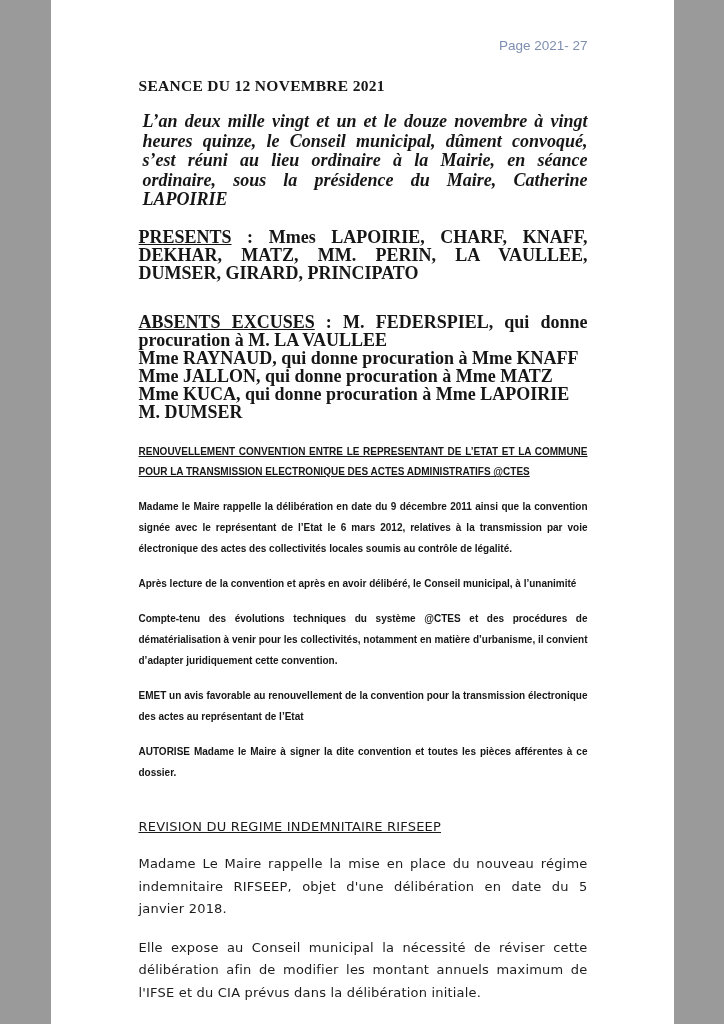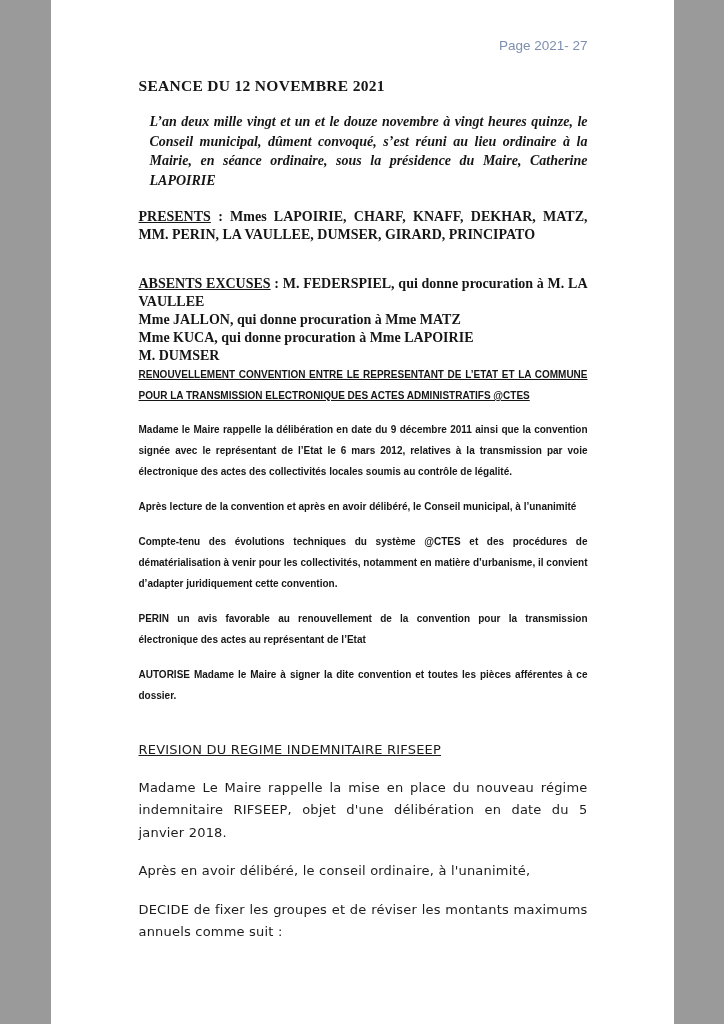--- a/index.html
+++ b/index.html
@@ -27,39 +27,39 @@
     font-size: 15.5px;
     font-weight: bold;
     text-align: left;
     letter-spacing: 0.3px;
     margin: 0 0 17px 0;
   }
   .intro {
     font-family: "Liberation Serif", serif;
     font-style: italic;
     font-weight: bold;
-    font-size: 14px;
+    font-size: 18px;
     line-height: 19.5px;
     text-align: justify;
-    margin: 0 0 18px 11px;
+    margin: 0 0 18px 4px;
   }
   .attendance {
     font-family: "Liberation Serif", serif;
-    font-size: 14px;
+    font-size: 18px;
     font-weight: 600;
     line-height: 18px;
     text-align: justify;
     margin: 0;
   }
   .attendance .lbl {
     font-weight: bold;
     text-decoration: underline;
   }
   .presents { margin-bottom: 31px; }
-  .absents  { }
+  .absents  { margin-bottom: 21px; }
   .absents .line { display: block; }
 
   
   .sec-ctes {
     font-family: "Liberation Sans", sans-serif;
     font-size: 10px;
     line-height: 21px;
     text-align: justify;
   }
   .sec-ctes .heading {
@@ -98,35 +98,37 @@
   <div class="page-number" style="color:#7d8eae;">Page 2021- 27</div>
 
   <div class="doc-title">SEANCE DU 12 NOVEMBRE 2021</div>
 
   <p class="intro">L’an deux mille vingt et un et le douze novembre à vingt heures quinze, le Conseil municipal, dûment convoqué, s’est réuni au lieu ordinaire à la Mairie, en séance ordinaire, sous la présidence du Maire, Catherine LAPOIRIE</p>
 
   <p class="attendance presents"><span class="lbl">PRESENTS</span><span> : Mmes LAPOIRIE, CHARF, KNAFF, DEKHAR, MATZ, MM. PERIN, LA VAULLEE, DUMSER, GIRARD, PRINCIPATO</span></p>
 
   <p class="attendance absents">
       <span class="line"><span class="lbl">ABSENTS EXCUSES</span><span> : M. FEDERSPIEL, qui donne procuration à M. LA VAULLEE</span></span>
+      <span class="line">Mme RAYNAUD, qui donne procuration à Mme KNAFF</span>
       <span class="line">Mme JALLON, qui donne procuration à Mme MATZ</span>
       <span class="line">Mme KUCA, qui donne procuration à Mme LAPOIRIE</span>
       <span class="line">M. DUMSER</span>
     </p>
 
   <div class="sec-ctes">
     <p class="heading">RENOUVELLEMENT CONVENTION ENTRE LE REPRESENTANT DE L’ETAT ET LA COMMUNE POUR LA TRANSMISSION ELECTRONIQUE DES ACTES ADMINISTRATIFS @CTES</p>
     <p>Madame le Maire rappelle la délibération en date du 9 décembre 2011 ainsi que la convention signée avec le représentant de l’Etat le 6 mars 2012, relatives à la transmission par voie électronique des actes des collectivités locales soumis au contrôle de légalité.</p>
     <p>Après lecture de la convention et après en avoir délibéré, le Conseil municipal, à l’unanimité</p>
     <p>Compte-tenu des évolutions techniques du système @CTES et des procédures de dématérialisation à venir pour les collectivités, notamment en matière d’urbanisme, il convient d’adapter juridiquement cette convention.</p>
-    <p>PERIN un avis favorable au renouvellement de la convention pour la transmission électronique des actes au représentant de l’Etat</p>
+    <p>EMET un avis favorable au renouvellement de la convention pour la transmission électronique des actes au représentant de l’Etat</p>
     <p class="last">AUTORISE Madame le Maire à signer la dite convention et toutes les pièces afférentes à ce dossier.</p>
   </div>
 
   <div class="sec-rif">
     <p class="heading">REVISION DU REGIME INDEMNITAIRE RIFSEEP</p>
     <p>Madame Le Maire rappelle la mise en place du nouveau régime indemnitaire RIFSEEP, objet d'une délibération en date du 5 janvier 2018.</p>
+    <p>Elle expose au Conseil municipal la nécessité de réviser cette délibération afin de modifier les montant annuels maximum de l'IFSE et du CIA prévus dans la délibération initiale.</p>
     <p>Après en avoir délibéré, le conseil ordinaire, à l'unanimité,</p>
     <p class="last">DECIDE de fixer les groupes et de réviser les montants maximums annuels comme suit :</p>
 
   </div>
 
 </div>
 
 </body></html>

